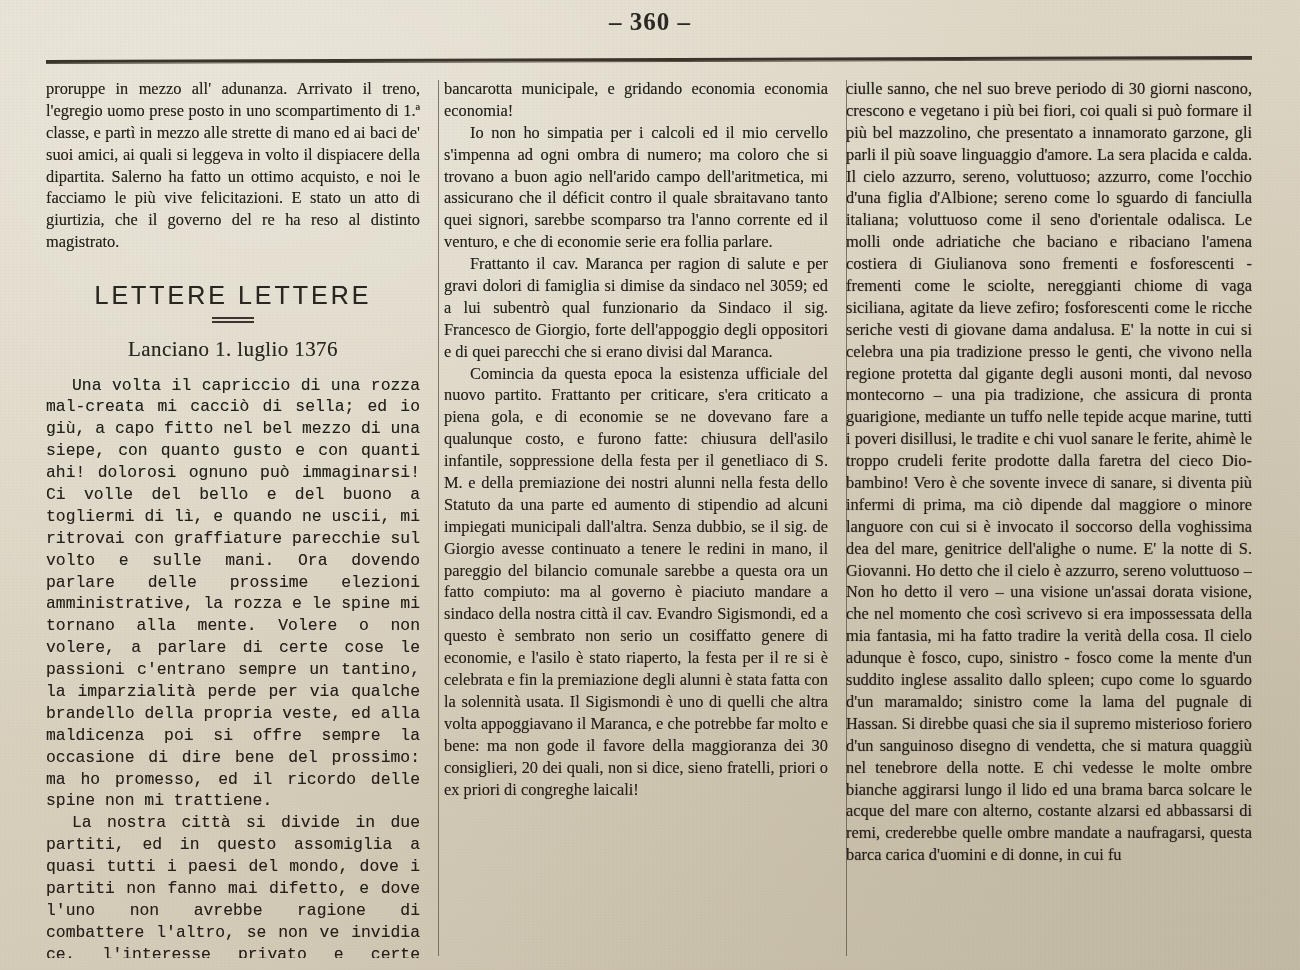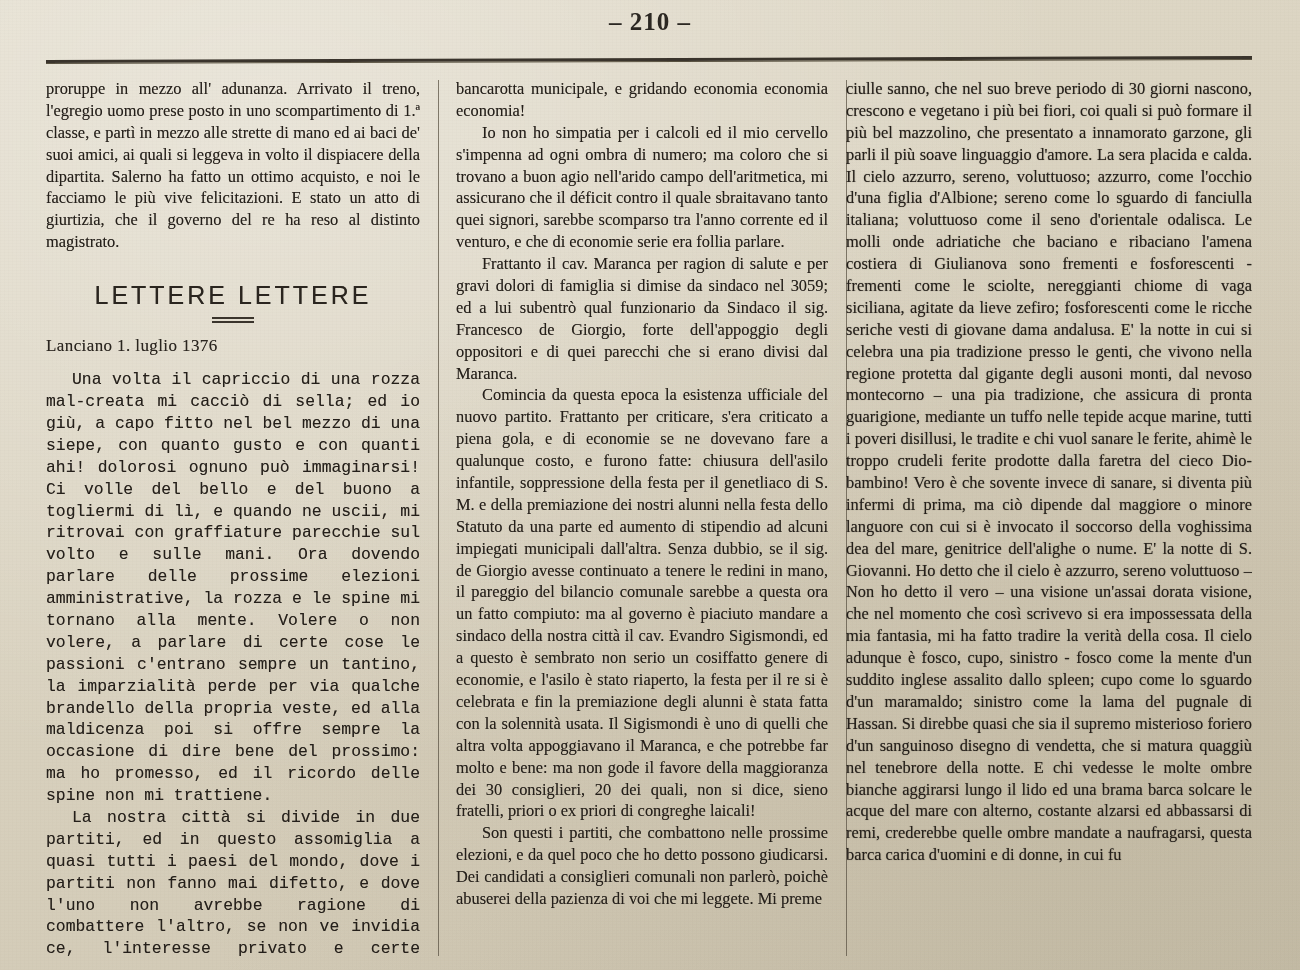--- a/index.html
+++ b/index.html
@@ -70,21 +70,21 @@
     position: relative;
     box-sizing: border-box;
     font-size: 16.4px;
     line-height: 1.335;
     color: #241f1a;
     text-align: justify;
     hyphens: none;
     overflow: hidden;
   }
   .col-1 { width: 392px; padding-right: 18px; }
-  .col-2 { width: 408px; padding-left: 18px; padding-right: 18px; }
+  .col-2 { width: 408px; padding-left: 6px; padding-right: 18px; }
   .col-3 { width: 406px; }
 
   .divider {
     position: absolute;
     top: 80px;
     width: 1px;
     height: 876px;
     background: #5b5344;
     opacity: .75;
   }
@@ -109,22 +109,22 @@
   }
   .headline-rule {
     width: 42px;
     height: 0;
     margin: 2px auto 12px auto;
     border-top: 2px solid #3a342c;
     border-bottom: 2px solid #3a342c;
     padding-top: 2px;
   }
   .dateline {
-    text-align: left;
-    font-size: 17px;
+    text-align: center;
+    font-size: 21px;
     margin: 4px 0 12px 0;
     text-indent: 0;
     letter-spacing: .4px;
     color: #2a251f;
   }
   .blurline {
     filter: blur(0.15px);
   }
   .col .body-block { display: block; font-family: Liberation Mono, monospace; }
   .col .body-block p + p { margin-top: 0; }
@@ -133,21 +133,21 @@
   .page, .col { text-rendering: optimizeLegibility; }
   .col { text-shadow: 0 0 0.6px rgba(40,34,26,0.45); }
   .col-3 { text-shadow: 0 0 0.9px rgba(40,34,26,0.55); }
 </style>
 </head>
 <body>
 
 <div class="page">
   <div class="grain"></div>
 
-  <div class="page-number">– 210 –</div>
+  <div class="page-number">– 360 –</div>
 
   <div class="rule-top"></div>
 
   <div class="divider d1"></div>
   <div class="divider d2"></div>
 
   <div class="columns">
 
     <div class="col col-1">
       <p class="noindent">proruppe in mezzo all' adunanza. Arrivato il treno, l'egregio uomo prese posto in uno scompartimento di 1.ª classe, e partì in mezzo alle strette di mano ed ai baci de' suoi amici, ai quali si leggeva in volto il dispiacere della dipartita. Salerno ha fatto un ottimo acquisto, e noi le facciamo le più vive felicitazioni. E stato un atto di giurtizia, che il governo del re ha reso al distinto magistrato.</p>
@@ -161,21 +161,20 @@
         <p>Una volta il capriccio di una rozza mal-creata mi cacciò di sella; ed io giù, a capo fitto nel bel mezzo di una siepe, con quanto gusto e con quanti ahi! dolorosi ognuno può immaginarsi! Ci volle del bello e del buono a togliermi di lì, e quando ne uscii, mi ritrovai con graffiature parecchie sul volto e sulle mani. Ora dovendo parlare delle prossime elezioni amministrative, la rozza e le spine mi tornano alla mente. Volere o non volere, a parlare di certe cose le passioni c'entrano sempre un tantino, la imparzialità perde per via qualche brandello della propria veste, ed alla maldicenza poi si offre sempre la occasione di dire bene del prossimo: ma ho promesso, ed il ricordo delle spine non mi trattiene.</p>
         <p>La nostra città si divide in due partiti, ed in questo assomiglia a quasi tutti i paesi del mondo, dove i partiti non fanno mai difetto, e dove l'uno non avrebbe ragione di combattere l'altro, se non ve invidia ce, l'interesse privato e certe illegittime ambizioni non entrassero come causa, per tre quarti nelle nostre azioni. Qui, come altrove, i partiti non si distinguono dai principii, che rappresentano ma sibbene dagli uomini che si governano; e così, che essi sono più o meno stimabili a seconda del grado di estimabilità goduta dai loro capi. E per questa ragione, io, che pur vorrei fare a meno di nominare il sig. B. o il sig. C. tanto per non eccitare la sensibilità</p>
       </div>
     </div>
 
     <div class="col col-2">
       <p class="noindent">bancarotta municipale, e gridando economia economia economia!</p>
       <p>Io non ho simpatia per i calcoli ed il mio cervello s'impenna ad ogni ombra di numero; ma coloro che si trovano a buon agio nell'arido campo dell'aritmetica, mi assicurano che il déficit contro il quale sbraitavano tanto quei signori, sarebbe scomparso tra l'anno corrente ed il venturo, e che di economie serie era follia parlare.</p>
       <p>Frattanto il cav. Maranca per ragion di salute e per gravi dolori di famiglia si dimise da sindaco nel 3059; ed a lui subentrò qual funzionario da Sindaco il sig. Francesco de Giorgio, forte dell'appoggio degli oppositori e di quei parecchi che si erano divisi dal Maranca.</p>
       <p>Comincia da questa epoca la esistenza ufficiale del nuovo partito. Frattanto per criticare, s'era criticato a piena gola, e di economie se ne dovevano fare a qualunque costo, e furono fatte: chiusura dell'asilo infantile, soppressione della festa per il genetliaco di S. M. e della premiazione dei nostri alunni nella festa dello Statuto da una parte ed aumento di stipendio ad alcuni impiegati municipali dall'altra. Senza dubbio, se il sig. de Giorgio avesse continuato a tenere le redini in mano, il pareggio del bilancio comunale sarebbe a questa ora un fatto compiuto: ma al governo è piaciuto mandare a sindaco della nostra città il cav. Evandro Sigismondi, ed a questo è sembrato non serio un cosiffatto genere di economie, e l'asilo è stato riaperto, la festa per il re si è celebrata e fin la premiazione degli alunni è stata fatta con la solennità usata. Il Sigismondi è uno di quelli che altra volta appoggiavano il Maranca, e che potrebbe far molto e bene: ma non gode il favore della maggioranza dei 30 consiglieri, 20 dei quali, non si dice, sieno fratelli, priori o ex priori di congreghe laicali!</p>
-      <p>Son questi i partiti, che combattono nelle prossime elezioni, e da quel poco che ho detto possono giudicarsi. Dei candidati a consiglieri comunali non parlerò, poichè abuserei della pazienza di voi che mi leggete. Mi preme</p>
     </div>
 
     <div class="col col-3 blurline">
       <p class="noindent">ciulle sanno, che nel suo breve periodo di 30 giorni nascono, crescono e vegetano i più bei fiori, coi quali si può formare il più bel mazzolino, che presentato a innamorato garzone, gli parli il più soave linguaggio d'amore. La sera placida e calda. Il cielo azzurro, sereno, voluttuoso; azzurro, come l'occhio d'una figlia d'Albione; sereno come lo sguardo di fanciulla italiana; voluttuoso come il seno d'orientale odalisca. Le molli onde adriatiche che baciano e ribaciano l'amena costiera di Giulianova sono frementi e fosforescenti - frementi come le sciolte, nereggianti chiome di vaga siciliana, agitate da lieve zefiro; fosforescenti come le ricche seriche vesti di giovane dama andalusa. E' la notte in cui si celebra una pia tradizione presso le genti, che vivono nella regione protetta dal gigante degli ausoni monti, dal nevoso montecorno – una pia tradizione, che assicura di pronta guarigione, mediante un tuffo nelle tepide acque marine, tutti i poveri disillusi, le tradite e chi vuol sanare le ferite, ahimè le troppo crudeli ferite prodotte dalla faretra del cieco Dio-bambino! Vero è che sovente invece di sanare, si diventa più infermi di prima, ma ciò dipende dal maggiore o minore languore con cui si è invocato il soccorso della voghissima dea del mare, genitrice dell'alighe o nume. E' la notte di S. Giovanni. Ho detto che il cielo è azzurro, sereno voluttuoso – Non ho detto il vero – una visione un'assai dorata visione, che nel momento che così scrivevo si era impossessata della mia fantasia, mi ha fatto tradire la verità della cosa. Il cielo adunque è fosco, cupo, sinistro - fosco come la mente d'un suddito inglese assalito dallo spleen; cupo come lo sguardo d'un maramaldo; sinistro come la lama del pugnale di Hassan. Si direbbe quasi che sia il supremo misterioso foriero d'un sanguinoso disegno di vendetta, che si matura quaggiù nel tenebrore della notte. E chi vedesse le molte ombre bianche aggirarsi lungo il lido ed una brama barca solcare le acque del mare con alterno, costante alzarsi ed abbassarsi di remi, crederebbe quelle ombre mandate a naufragarsi, questa barca carica d'uomini e di donne, in cui fu</p>
     </div>
 
   </div>
 </div>
 
 </body></html>

